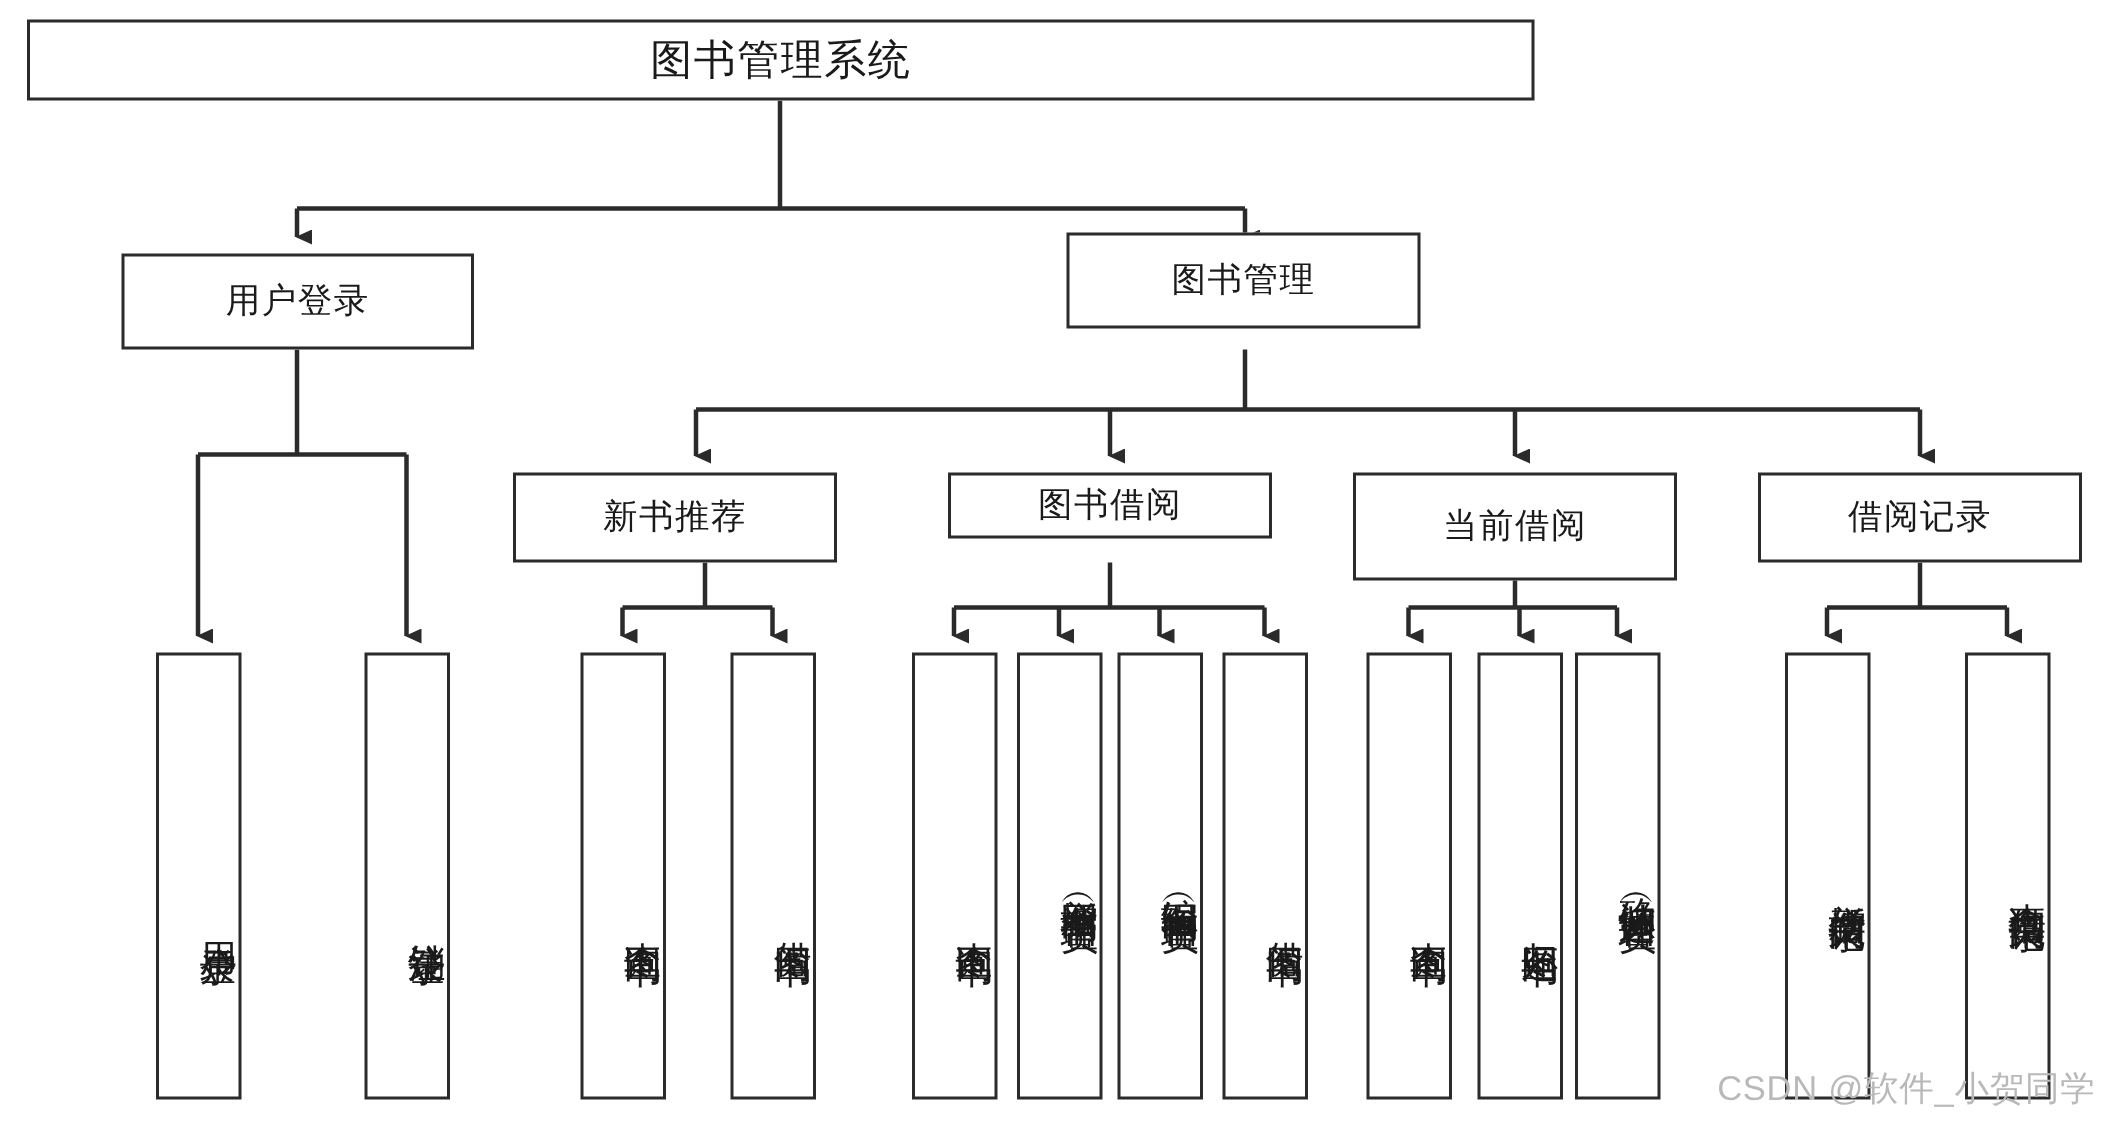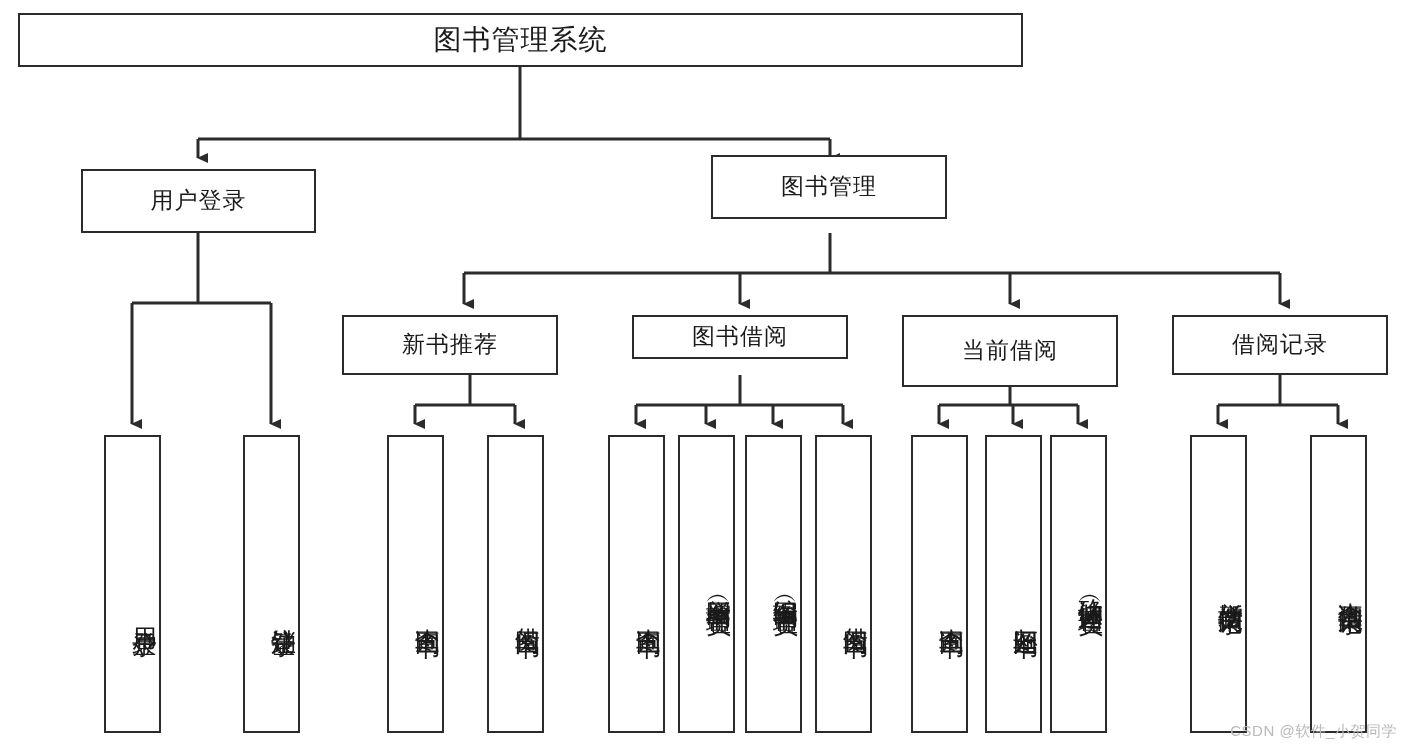--- a/index.html
+++ b/index.html
@@ -60,21 +60,21 @@
     text-orientation: upright;
     display: block;
   }
   .leaf-short > span {
     margin-top: 48px;
   }
   .watermark {
     position: absolute;
     right: 8px;
     bottom: 6px;
-    font-size: 15px;
+    font-size: 23px;
     color: #b9b9b9;
     letter-spacing: 0.5px;
     white-space: nowrap;
   }
 </style>
 </head>
 <body>
 
 <div id="canvas">
 

